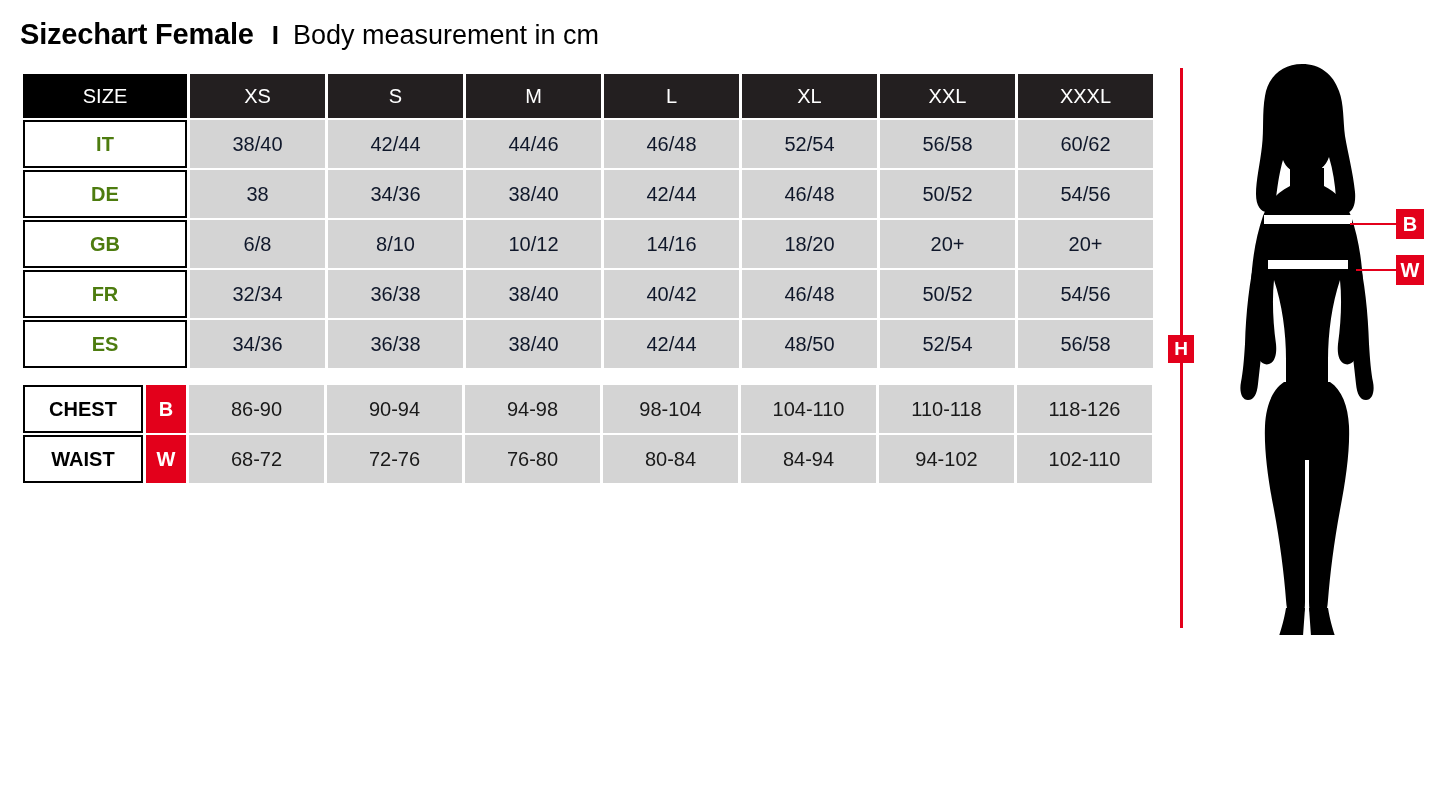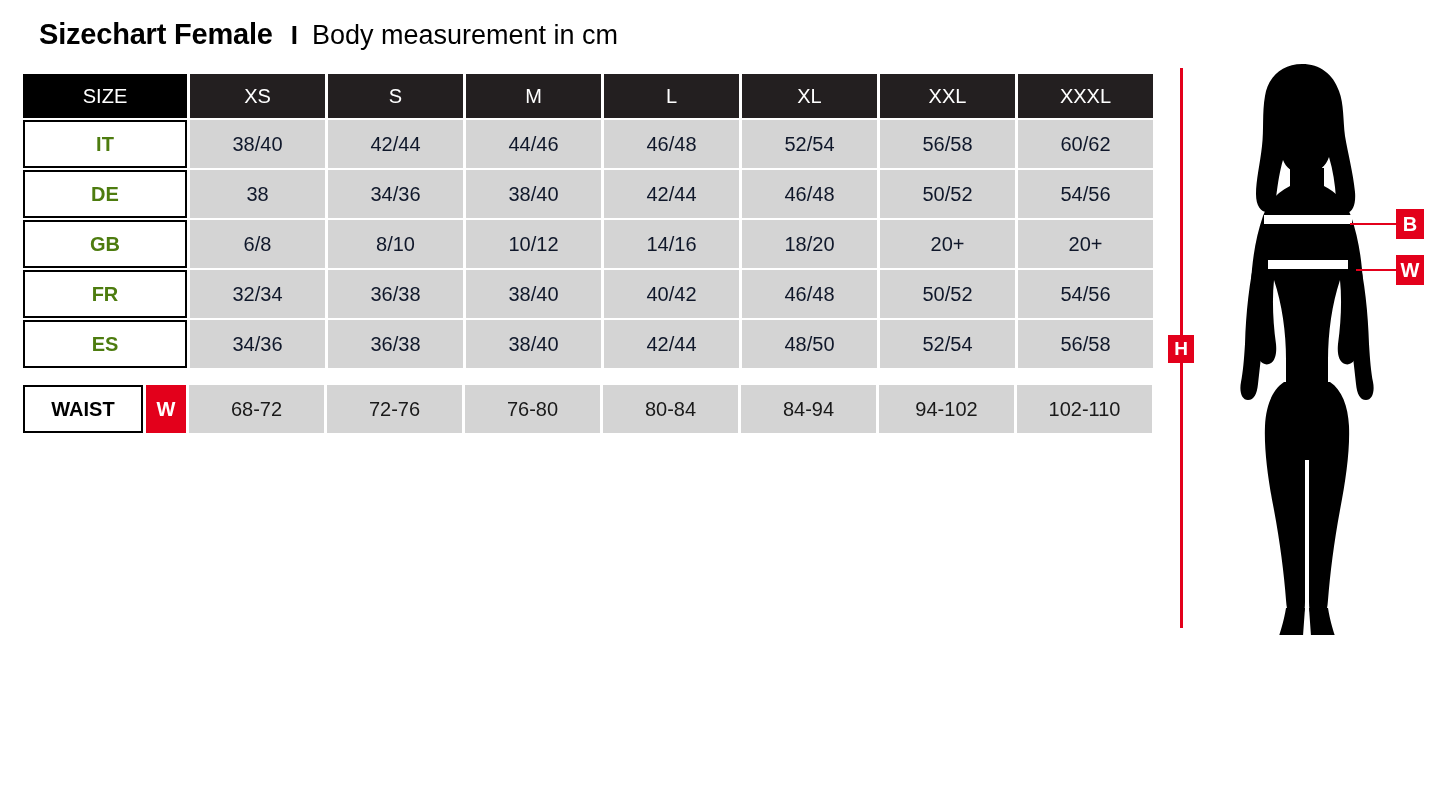--- a/index.html
+++ b/index.html
@@ -22,21 +22,20 @@
   }
 
   
   .title-row {
     position: absolute;
     left: 20px;
     top: 18px;
     display: flex;
     align-items: baseline;
     white-space: nowrap;
-    margin-left: 19px;
   }
   .title-main {
     font-size: 29px;
     font-weight: bold;
     letter-spacing: -0.2px;
   }
   .title-sep {
     font-size: 26px;
     font-weight: bold;
     margin: 0 14px 0 18px;
@@ -313,20 +312,31 @@
         <col class="size-col">
           <col class="size-col">
           <col class="size-col">
           <col class="size-col">
         <col class="size-col">
           <col class="size-col">
           <col class="size-col">
       </colgroup>
       <tbody>
 
+        <tr>
+          <td class="meas-label-box">CHEST</td>
+          <td class="meas-key">B</td>
+          <td class="meas-cell">86-90</td>
+          <td class="meas-cell">90-94</td>
+          <td class="meas-cell">94-98</td>
+          <td class="meas-cell">98-104</td>
+          <td class="meas-cell">104-110</td>
+          <td class="meas-cell">110-118</td>
+          <td class="meas-cell">118-126</td>
+        </tr>
 
         <tr>
           <td class="meas-label-box">WAIST</td>
           <td class="meas-key">W</td>
           <td class="meas-cell">68-72</td>
           <td class="meas-cell">72-76</td>
           <td class="meas-cell">76-80</td>
           <td class="meas-cell">80-84</td>
           <td class="meas-cell">84-94</td>
           <td class="meas-cell">94-102</td>

